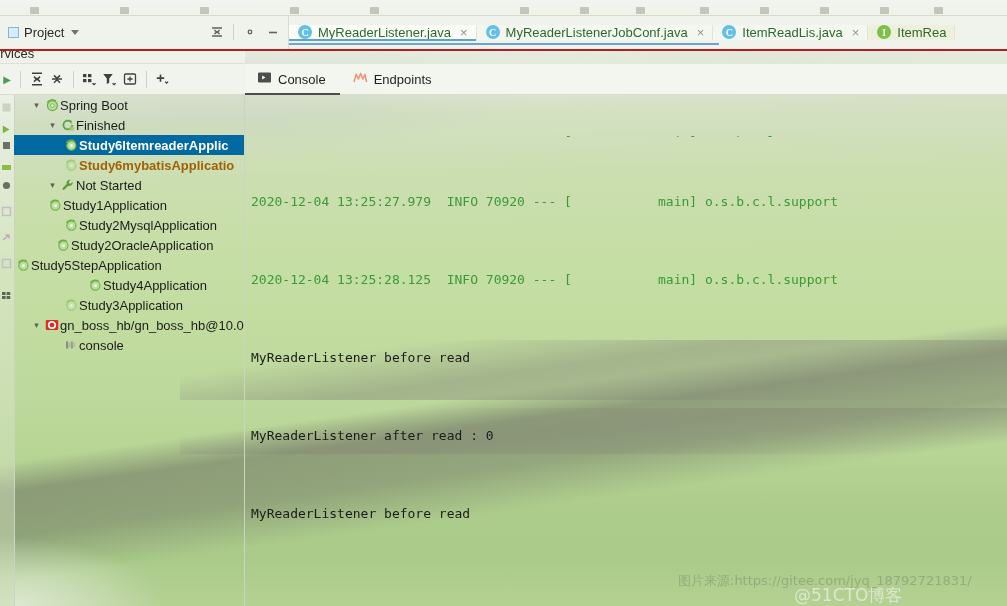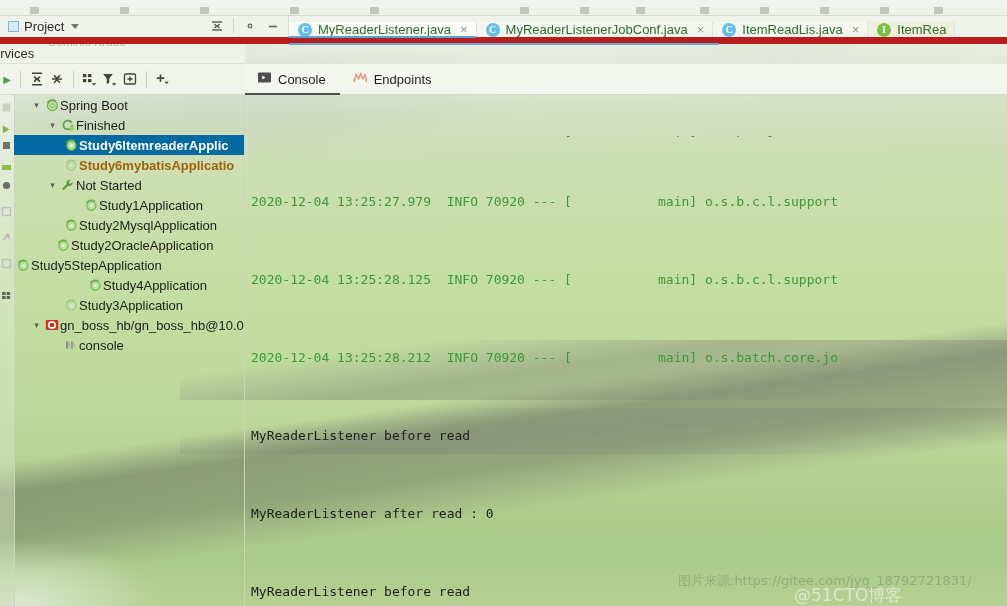--- a/index.html
+++ b/index.html
@@ -77,26 +77,26 @@
     bottom: 1px;
     width: 9px; height: 7px;
     background: #9aa38f;
     opacity: .55;
     border-radius: 1px;
   }
 
   
   #tabbar {
     position: absolute;
-    left: 0; top: 15px; width: 1007px; height: 29px;
+    left: 0; top: 15px; width: 1007px; height: 36px;
     background: #f0f3eb;
     z-index: 29;
     display: flex;
-    align-items: flex-end;
-    border-bottom: 7px solid #b91c1c;
+    align-items: center;
+    border-bottom: 2px solid #b91c1c;
     box-sizing: border-box;
   }
   .toolwin-title {
     display: flex; align-items: center; gap: 5px;
     padding: 0 6px 0 8px;
     height: 100%;
     box-sizing: border-box;
     background: #f0f3eb;
     width: 289px;
     border-right: 1px solid #d9ded2;
@@ -529,21 +529,21 @@
   <div class="trow" style="padding-left:32px">
     <span class="tw-chev">▾</span>
     <span class="tico">
       <svg width="14" height="14" viewBox="0 0 14 14">
         <path d="M9.6 1.8a3.3 3.3 0 0 0-3.9 4.3L1.8 10a1.1 1.1 0 1 0 1.6 1.6l3.9-3.9a3.3 3.3 0 0 0 4.3-3.9l-1.9 1.9-1.6-.4-.4-1.6z" fill="#5a9a3c"></path>
       </svg>
     </span>
     <span>Not Started</span>
   </div>
 
-  <div class="trow" style="padding-left:68px">
+  <div class="trow" style="padding-left:32px">
     <span class="tico">
       <svg width="14" height="14" viewBox="0 0 14 14">
         <circle cx="7.4" cy="7.6" r="4.6" fill="#b9dca0" stroke="#6db33f" stroke-width="1.1"></circle>
         <circle cx="7.4" cy="7.6" r="1.6" fill="#eef6e5"></circle>
         <path d="M2.4 4.8c2-2.8 5.8-3.3 8.4-1.3" fill="none" stroke="#6db33f" stroke-width="1.5"></path>
       </svg>
     </span>
     <span>Study1Application</span>
   </div>
 
@@ -643,21 +643,20 @@
       </svg>
     </span>
     <span>Endpoints</span>
   </div>
 </div>
 
 <div id="console">
   <div class="cline log clip-top">2020-12-04 13:25:27.836  INFO 70920 --- [           main] o.s.b.c.l.support</div>
   <div class="cline log">2020-12-04 13:25:27.979  INFO 70920 --- [           main] o.s.b.c.l.support</div>
   <div class="cline log">2020-12-04 13:25:28.125  INFO 70920 --- [           main] o.s.b.c.l.support</div>
-  <div class="cline log">2020-12-04 13:25:28.212  INFO 70920 --- [           main] o.s.batch.core.jo</div>
   <div class="cline">MyReaderListener before read</div>
   <div class="cline">MyReaderListener after read : 0</div>
   <div class="cline">MyReaderListener before read</div>
   
   
   
   
   
   
   

